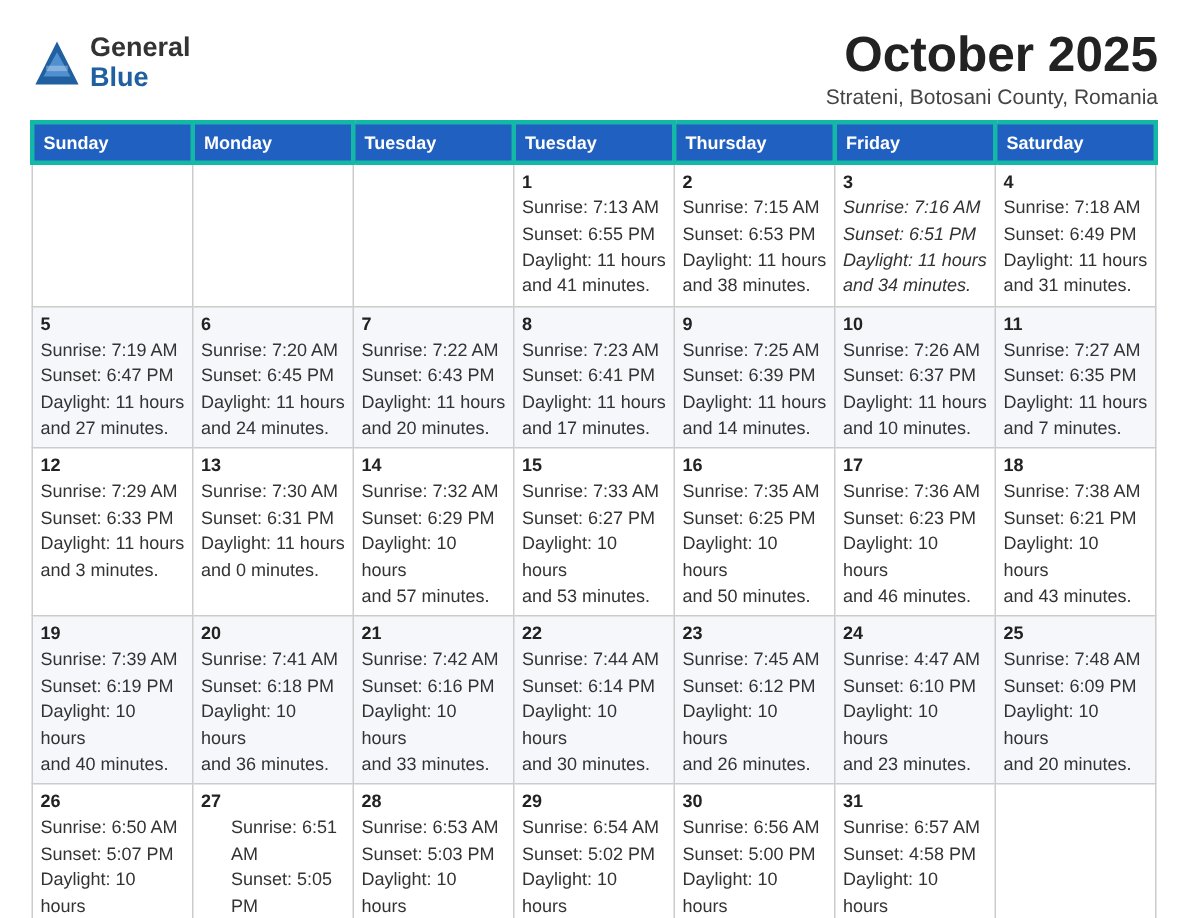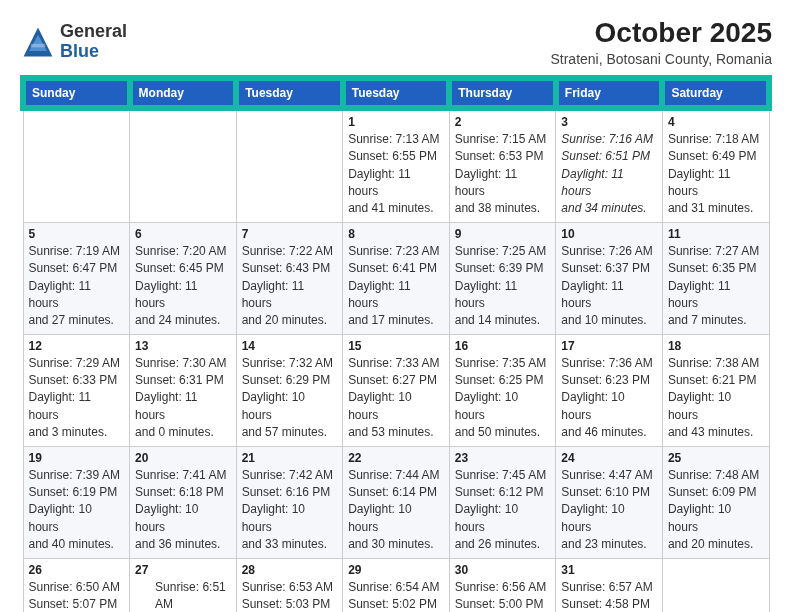--- a/index.html
+++ b/index.html
@@ -36,21 +36,21 @@
     .logo-blue { color: #2060a0; }
     .logo-icon {
       width: 36px;
       height: 36px;
       margin-right: 4px;
     }
     .title-block {
       text-align: right;
     }
     .month-title {
-      font-size: 28px;
+      font-size: 33px;
       font-weight: bold;
       color: #222;
       line-height: 1.1;
     }
     .subtitle {
       font-size: 14px;
       color: #444;
       margin-top: 2px;
     }
     .calendar {
@@ -58,21 +58,21 @@
       border-collapse: collapse;
       border: 1px solid #bbb;
       font-size: 11px;
     }
     .calendar th {
       background: #2060c0;
       color: #fff;
       text-align: left;
       padding: 5px 6px;
       font-size: 12px;
-      border: 6px solid #14b8a6;
+      border: 3px solid #14b8a6;
     }
     .calendar td {
       border: 1px solid #ccc;
       vertical-align: top;
       padding: 4px 5px;
       width: calc(100%/7);
       min-height: 80px;
       background: #fff;
     }
     .calendar tr:nth-child(even) td {

